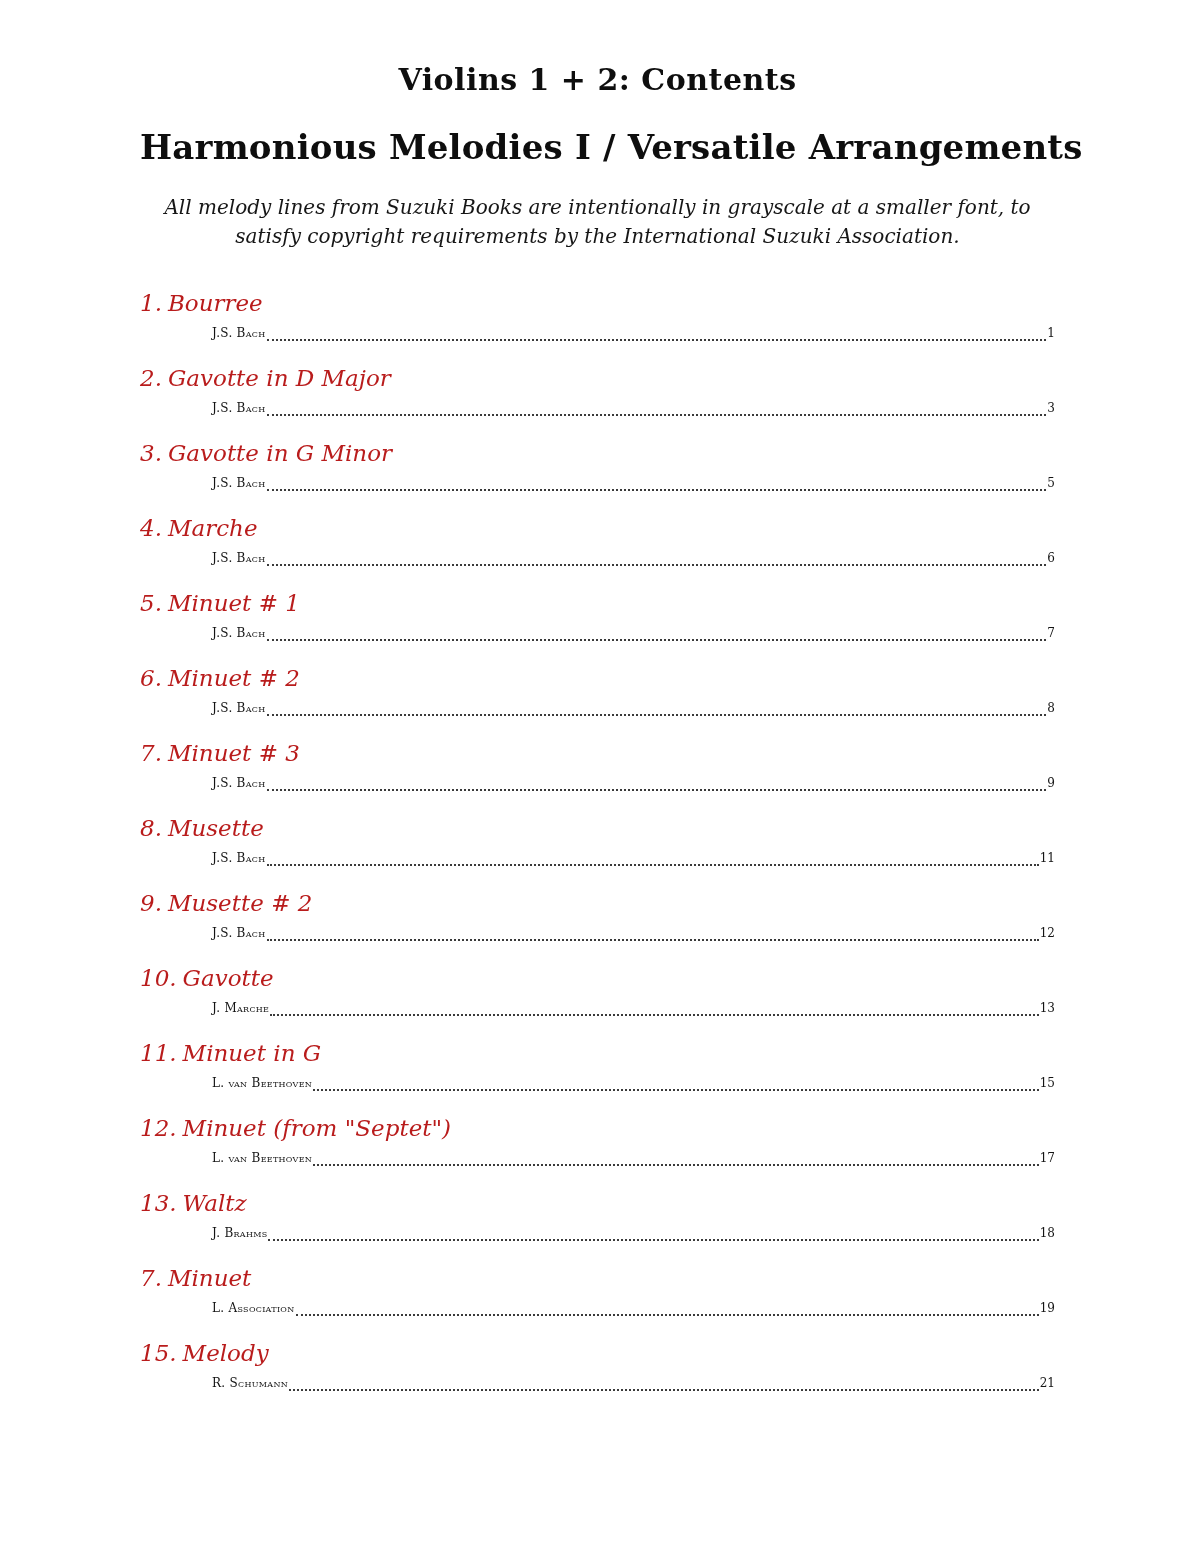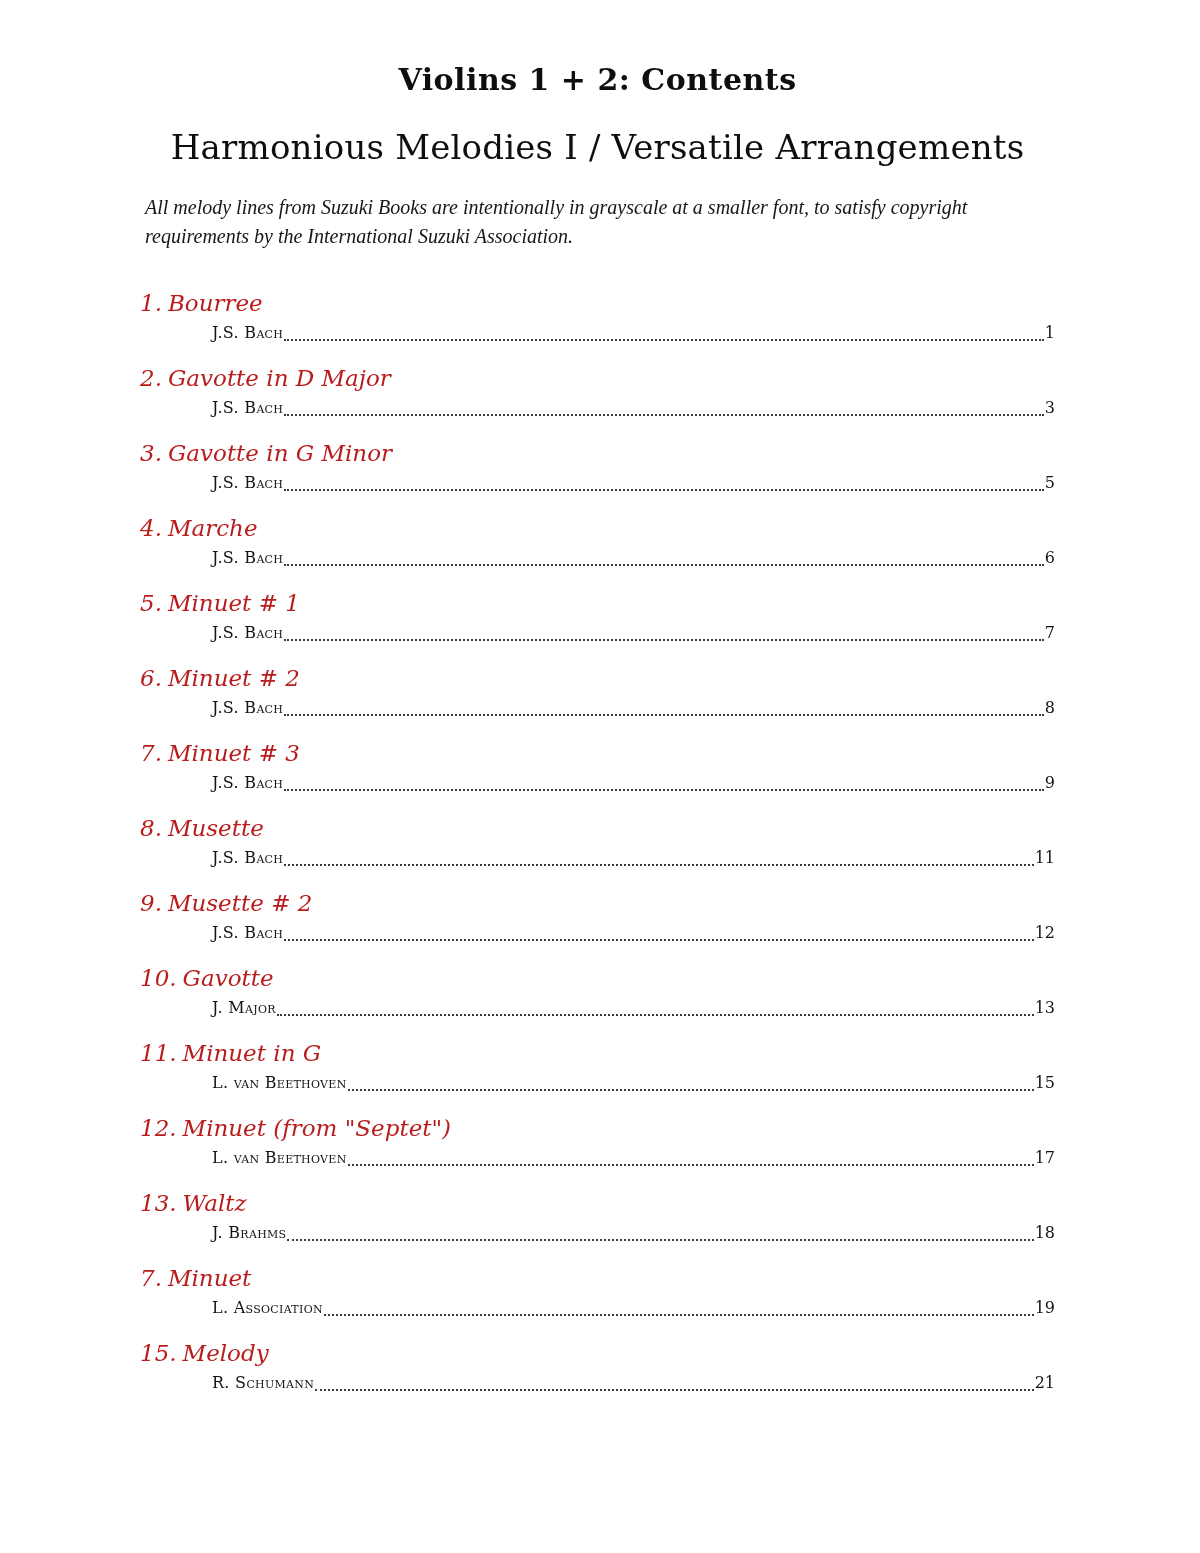--- a/index.html
+++ b/index.html
@@ -21,34 +21,34 @@
   .page-title {
     text-align: center;
     font-size: 30px;
     font-weight: bold;
     letter-spacing: 0.5px;
     color: #0e0e0e;
   }
   .book-title {
     text-align: center;
     font-size: 34px;
-    font-weight: normal;
+    font-weight: bold;
     margin-top: 30px;
     letter-spacing: 0.2px;
     color: #0e0e0e;
     white-space: nowrap;
   }
   .note {
     font-style: italic;
     font-size: 20px;
+    text-align: center;
     max-width: 905px;
     margin: 26px auto 0 auto;
     line-height: 1.45;
     color: #161616;
-    font-family: Liberation Serif, serif;
   }
   .toc {
     margin-top: 38px;
   }
   .entry {
     margin-bottom: 18px;
   }
   .entry-title {
     font-style: italic;
     font-size: 23px;
@@ -56,21 +56,21 @@
     margin-bottom: 3px;
     color: #b91c1c;
   }
   .entry-title .num {
     margin-right: 6px;
   }
   .entry-line {
     display: flex;
     align-items: flex-end;
     margin-left: 72px;
-    font-size: 16px;
+    font-size: 12px;
     line-height: 26px;
   }
   .composer {
     font-variant: small-caps;
     letter-spacing: 0.3px;
     white-space: nowrap;
     color: #141414;
   }
   .leader {
     flex: 1 1 auto;
@@ -188,21 +188,21 @@
       <span class="leader"></span>
       <span class="pagenum">12</span>
     </div>
   </div>
 
   <div class="entry">
     <div class="entry-title">
       <span class="num">10.</span><span class="title">Gavotte</span>
     </div>
     <div class="entry-line">
-      <span class="composer">J. Major</span>
+      <span class="composer">J. Marche</span>
       <span class="leader"></span>
       <span class="pagenum">13</span>
     </div>
   </div>
 
   <div class="entry">
     <div class="entry-title">
       <span class="num">11.</span><span class="title">Minuet in G</span>
     </div>
     <div class="entry-line">

